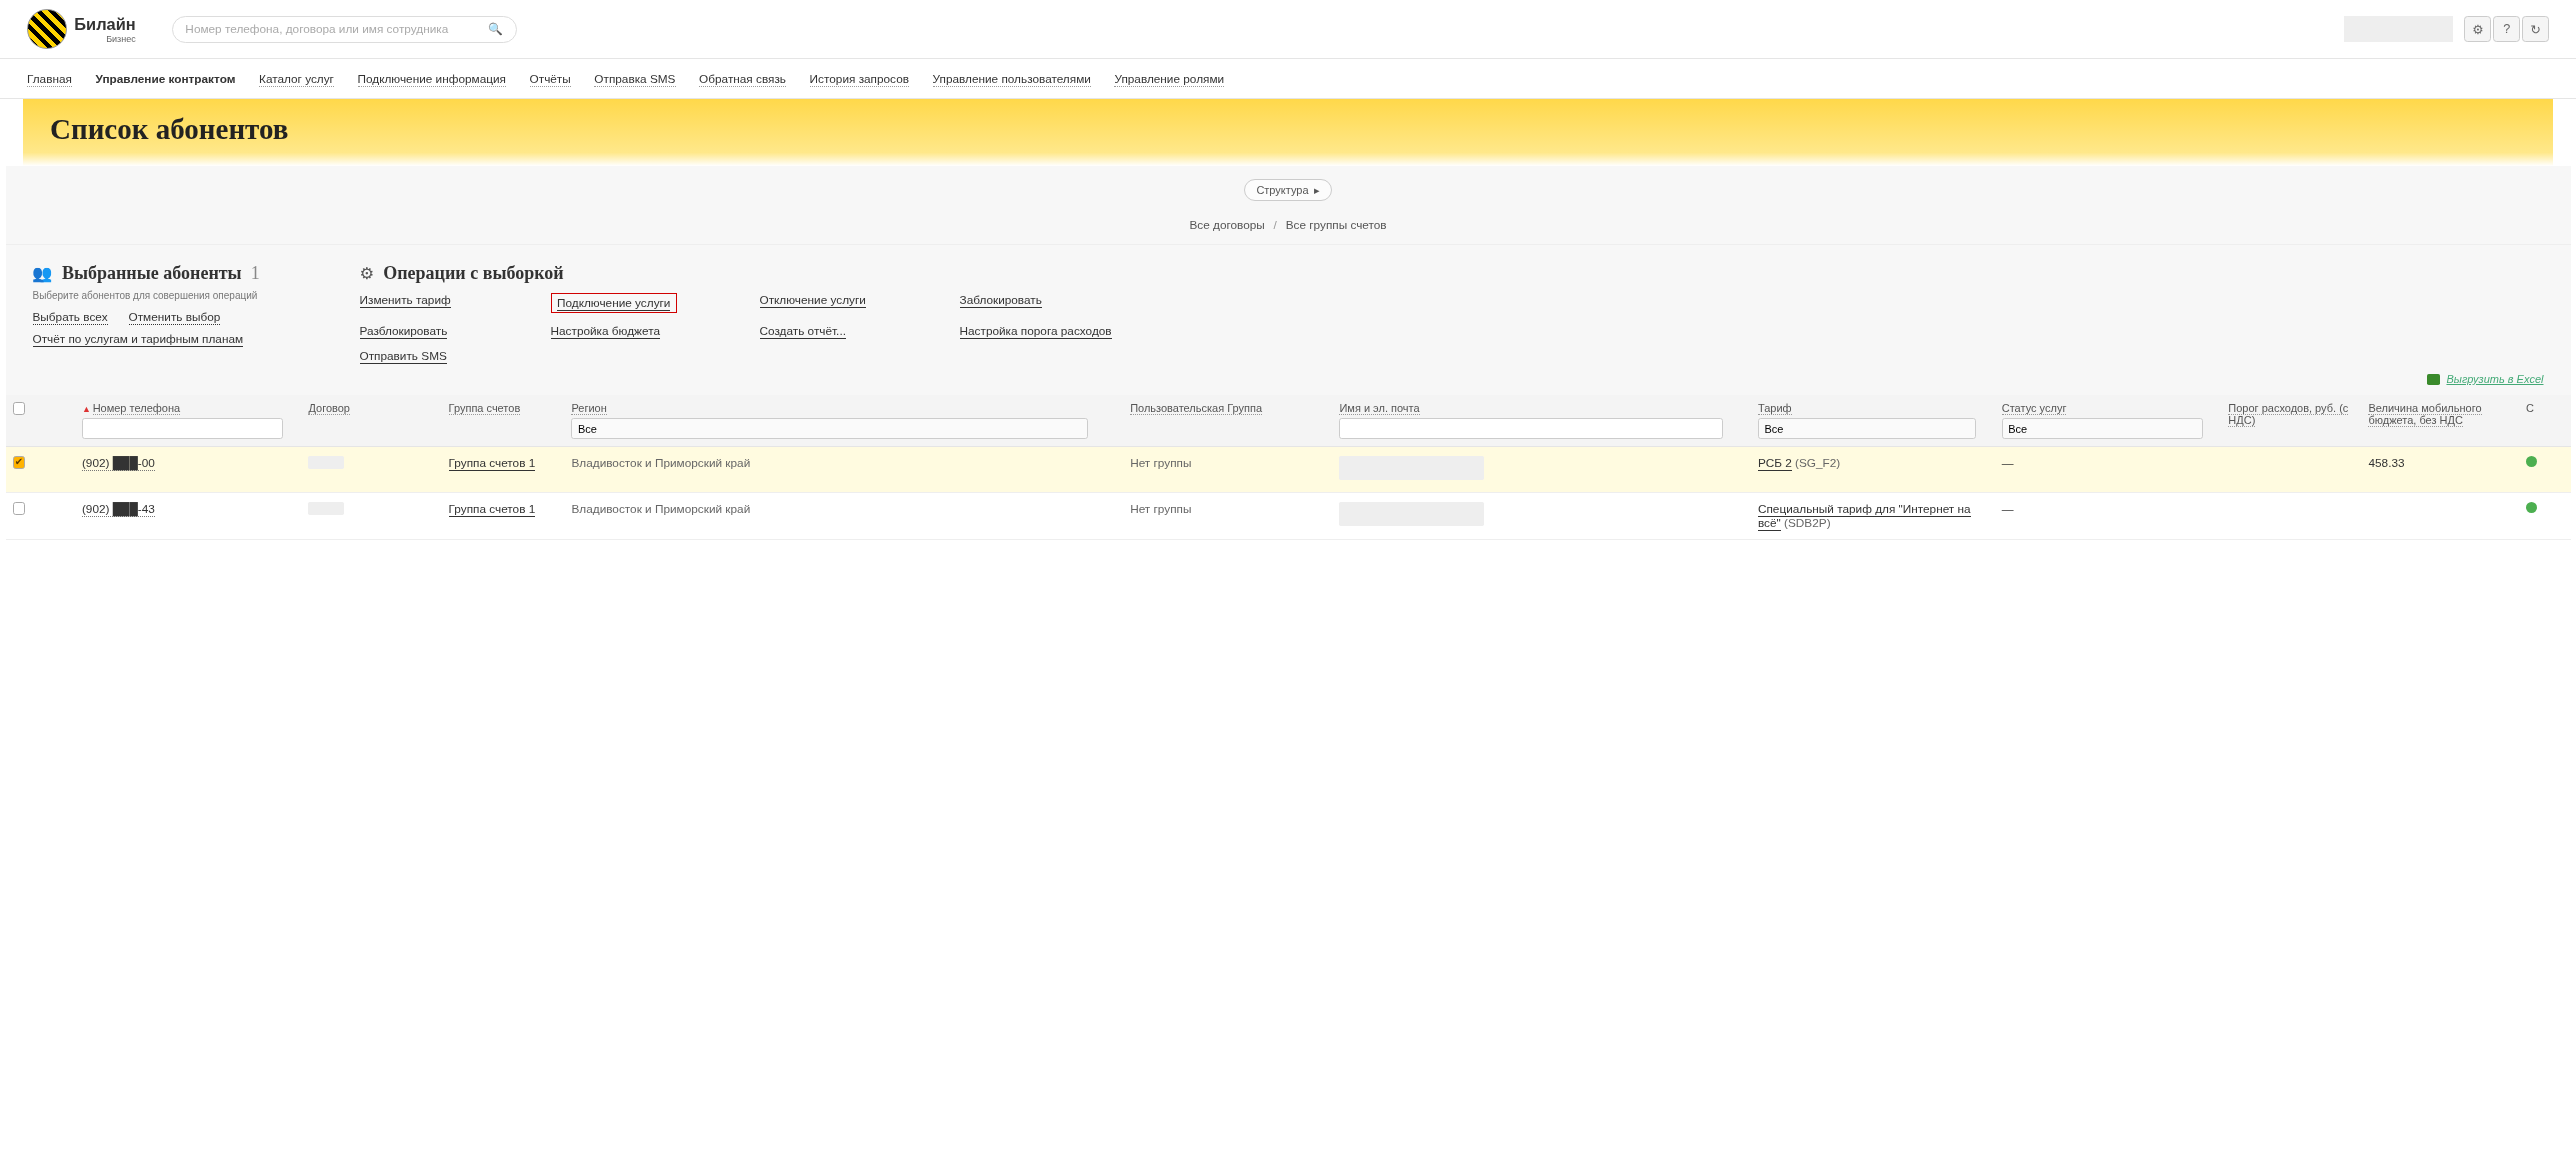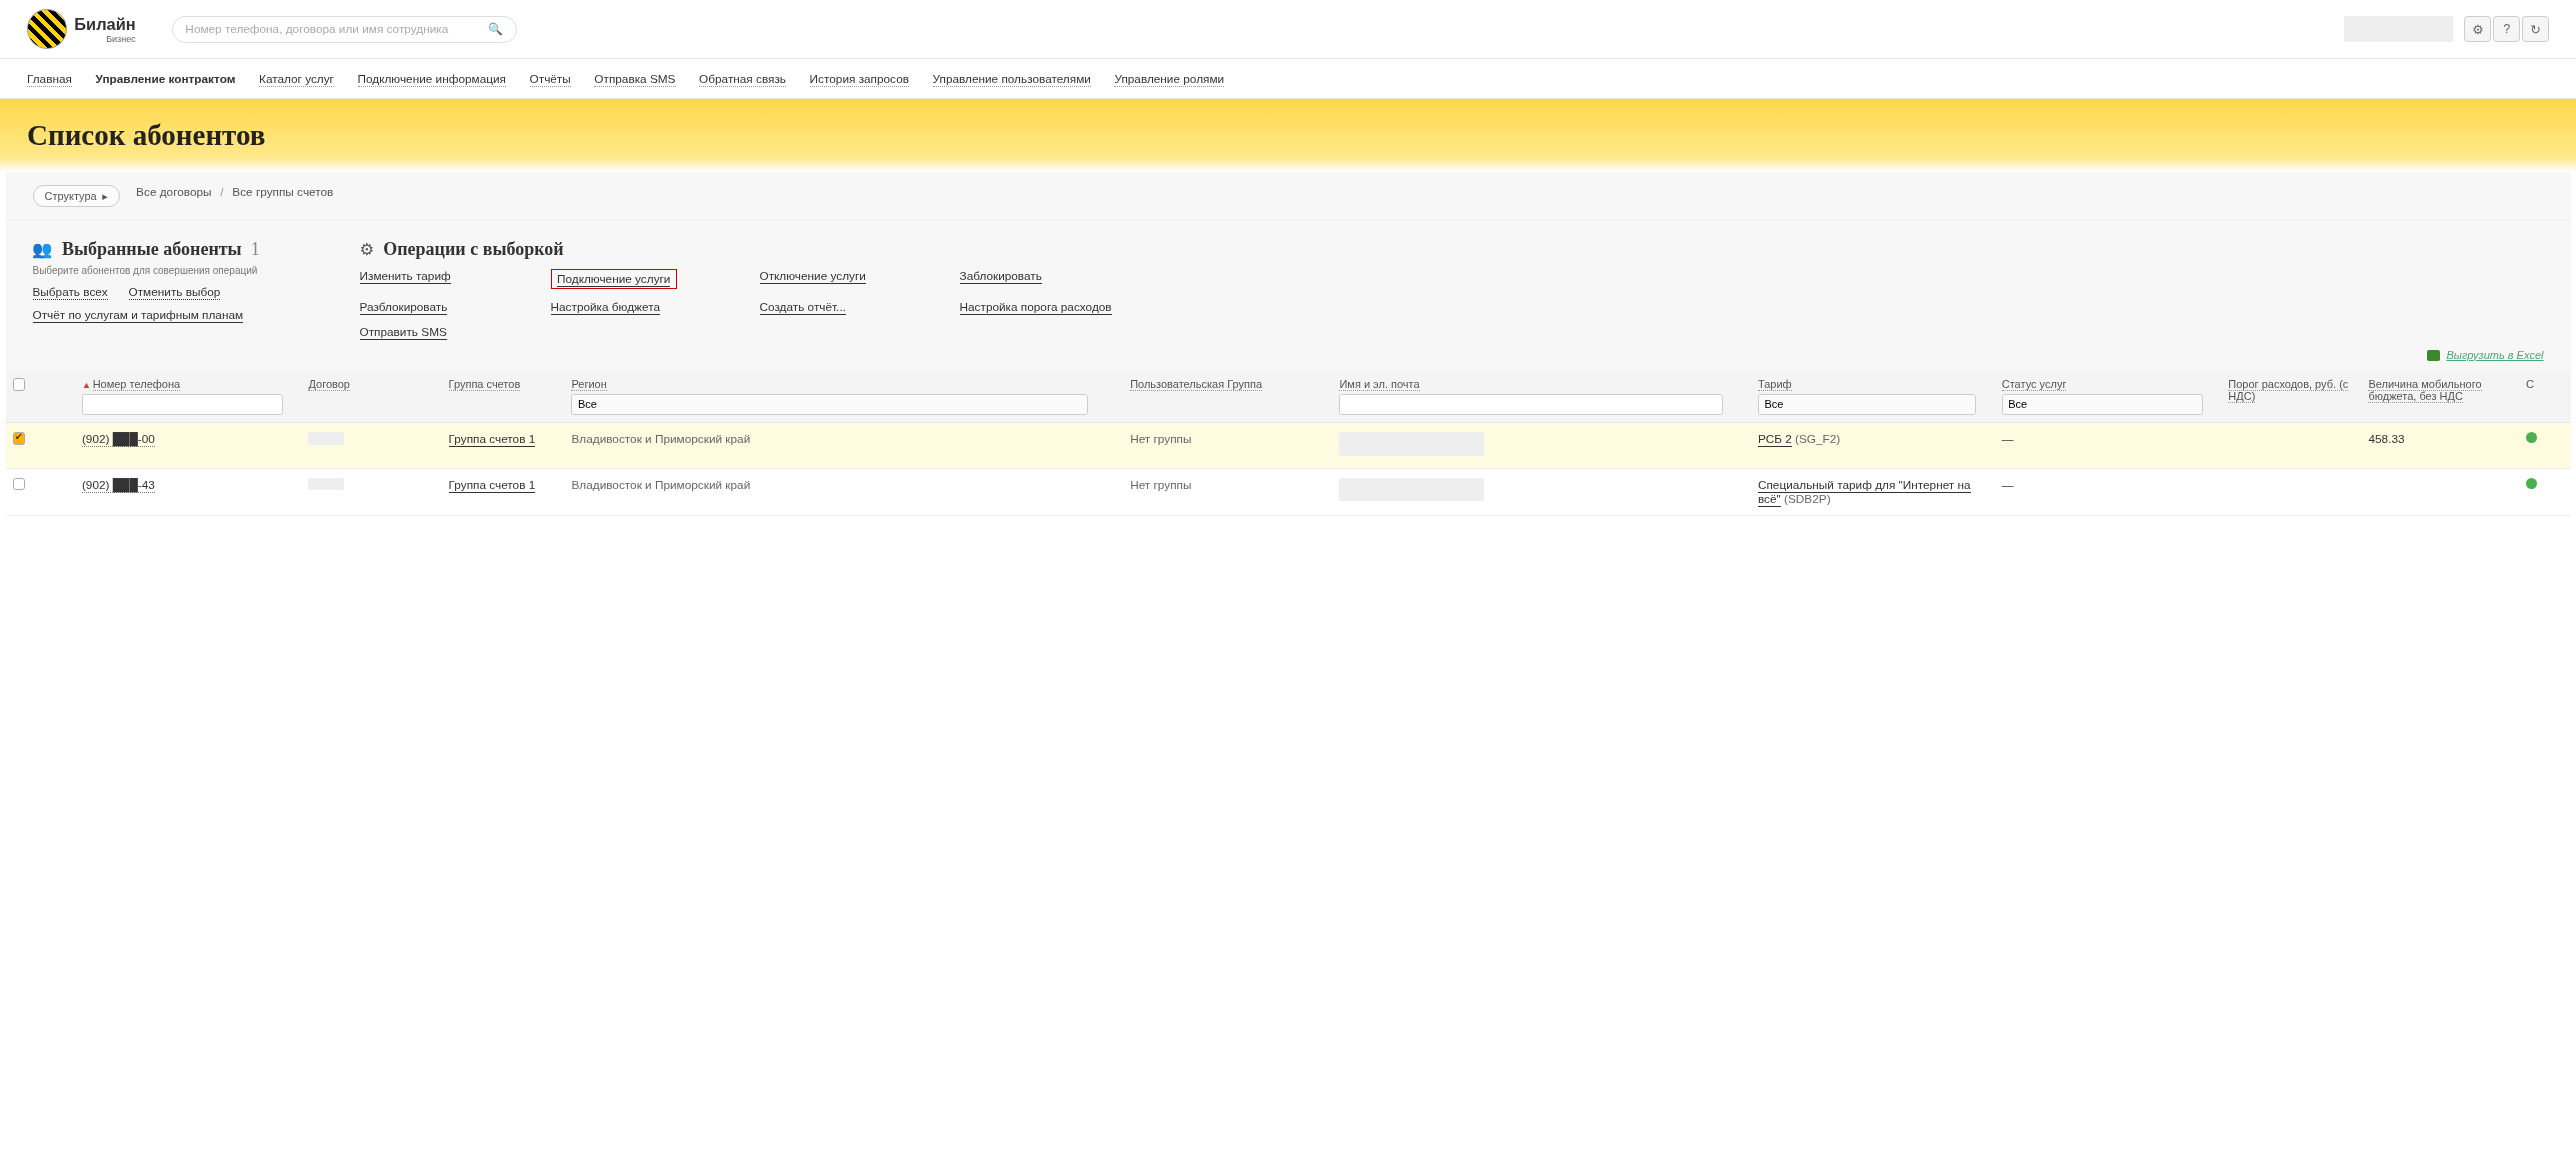--- a/index.html
+++ b/index.html
@@ -16,23 +16,23 @@
 .search-icon { color:#999; }
 .header-spacer { flex:1; }
 .user-block { width:109px; height:25.5px; background:#eee; margin-right:11px; }
 .header-btns { display:flex; gap:1.8px; }
 .hbtn { width:27px; height:25.5px; border:0.9px solid #ccc; border-radius:3.6px; background:#f5f5f5; display:flex; align-items:center; justify-content:center; font-size:12.7px; color:#666; cursor:pointer; }
 .main-nav { border-bottom:0.9px solid #e5e5e5; background:#fff; padding:0 27px; }
 .main-nav ul { list-style:none; display:flex; gap:23.6px; }
 .main-nav li { padding:12.7px 0; }
 .main-nav a { text-decoration:none; border-bottom:0.9px dotted #999; }
 .main-nav li.active a { font-weight:bold; border-bottom:none;margin-top:8px; }
-.page-title-bar { background:linear-gradient(180deg,#ffd84a 0%,#ffe88a 80%,#fff 100%); padding:20px 27px 20px; margin:0 0; }
+.page-title-bar { background:linear-gradient(180deg,#ffd84a 0%,#ffe88a 80%,#fff 100%); padding:14px 27px 20px; margin:0 23px; }
 .page-title { font-family: Georgia, 'Times New Roman', serif; font-size:29px; font-weight:bold; color:#222; }
-.toolbar { padding:12.7px 27px; background:#f7f7f7; border-bottom:0.9px solid #eee; display:flex; gap:16.4px; margin:0 5.5px; }
+.toolbar { padding:12.7px 27px; background:#f7f7f7; border-bottom:0.9px solid #eee; display:flex; align-items:center; gap:16.4px; margin:0 5.5px;flex-direction:column; }
 .structure-btn { border:0.9px solid #ccc; border-radius:12.7px; padding:3.6px 11px; font-size:11px; background:#fcfcfc; cursor:pointer; display:flex; align-items:center; gap:5.5px; color:#555; }
 .breadcrumb { color:#555; font-size:11.8px; }
 .breadcrumb .sep { margin:0 5.5px; color:#999; }
 .panel { padding:18px 27px 3.6px; background:#f7f7f7; margin:0 5.5px; }
 .panel-cols { display:flex; gap:36px; align-items:flex-start; }
 .col-selected { width:291px; }
 .sec-head { display:flex; align-items:center; gap:9px; margin-bottom:5.5px; }
 .sec-title { font-family: Georgia, serif; font-size:18px; font-weight:bold; }
 .count { color:#888; font-size:18px; font-family: Georgia, serif; }
 .sec-desc { color:#777; font-size:10px; margin-bottom:9px; }

